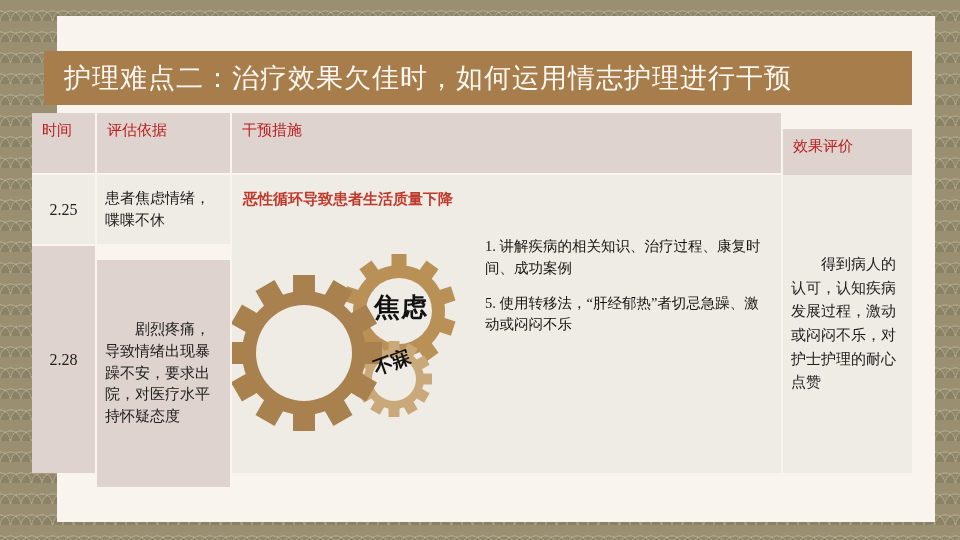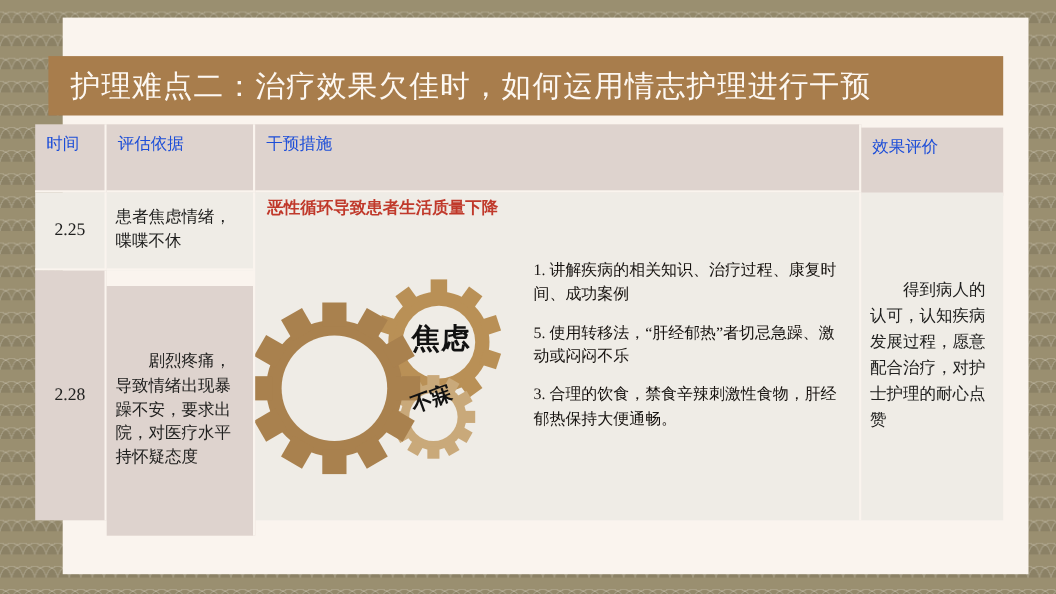--- a/index.html
+++ b/index.html
@@ -79,21 +79,21 @@
   .cell {
     position: absolute;
     box-sizing: border-box;
     border-right: 2px solid #faf4ee;
     border-bottom: 2px solid #faf4ee;
     overflow: hidden;
   }
   .hdr {
     background: #ded3ce;
     font-size: 15px;
-    color: #1d4ed8;
+    color: #b91c1c;
     padding: 8px 10px 0 10px;
   }
   .body-light { background: #efece6; }
   .body-pink  { background: #ded3ce; }
 
   .v-center {
     display: flex;
     align-items: center;
     justify-content: center;
   }
@@ -107,21 +107,21 @@
     line-height: 1.45;
     color: #20201f;
     text-indent: 2em;
     padding: 0 8px;
     text-align: left;
   }
   .basis-text.noindent { text-indent: 0; }
   .red-note {
     position: absolute;
     left: 243px;
-    top: 180px;
+    top: 190px;
     font-size: 15px;
     font-weight: bold;
     color: #c0392b;
     white-space: nowrap;
   }
   .measure-list {
     position: absolute;
     left: 472px;
     top: 236px;
     width: 296px;
@@ -168,49 +168,48 @@
 
   <div id="title-bar">
     <div id="title-text">护理难点二：治疗效果欠佳时，如何运用情志护理进行干预</div>
   </div>
 
   <div id="table">
 
     <div class="cell hdr" style="left:0;   top:0; width:65px;  height:62px;">时间</div>
     <div class="cell hdr" style="left:65px;top:0; width:135px; height:62px;">评估依据</div>
     <div class="cell hdr" style="left:200px;top:0;width:551px; height:62px; ">干预措施</div>
-    <div class="cell hdr" style="left:751px;top:3px;width:129px; height:62px; border-right:none;">效果评价</div>
+    <div class="cell hdr" style="left:751px;top:16px;width:129px; height:62px; border-right:none;">效果评价</div>
 
     <div class="cell body-light v-center" style="left:0;   top:62px; width:65px;  height:71px;">
       <span class="date-cell">2.25</span>
     </div>
     <div class="cell body-light v-center" style="left:65px;top:62px; width:135px; height:71px;">
       <span class="basis-text noindent">患者焦虑情绪，喋喋不休</span>
     </div>
 
     <div class="cell body-pink v-center" style="left:0;   top:133px; width:65px;  height:227px; border-bottom:none;">
       <span class="date-cell">2.28</span>
     </div>
     <div class="cell body-pink v-center" style="left:65px;top:147px; width:135px; height:227px; border-bottom:none;">
       <span class="basis-text">剧烈疼痛，导致情绪出现暴躁不安，要求出院，对医疗水平持怀疑态度</span>
     </div>
 
     <div class="cell body-light" style="left:200px;top:62px; width:551px; height:298px; border-bottom:none;"></div>
 
     <div class="cell body-light v-center" style="left:751px;top:62px; width:129px; height:298px; border-right:none; border-bottom:none;">
-      <span class="eval-text">得到病人的认可，认知疾病发展过程，愿意配合治疗，对护士护理的耐心点赞</span>
+      <span class="eval-text">得到病人的认可，认知疾病发展过程，激动或闷闷不乐，对护士护理的耐心点赞</span>
     </div>
   </div>
 
   <div class="red-note">恶性循环导致患者生活质量下降</div>
 
   <div class="measure-list">
     <p>1. 讲解疾病的相关知识、治疗过程、康复时间、成功案例</p>
     <p>5. 使用转移法，“肝经郁热”者切忌急躁、激动或闷闷不乐</p>
-    <p>3. 合理的饮食，禁食辛辣刺激性食物，肝经郁热保持大便通畅。</p>
   </div>
 
   <div id="gears">
     <svg width="240" height="212" viewBox="0 0 240 212">
 
       <g>
         <path fill="#b99056" d="
           M167,16
           m0,0
           "></path>

